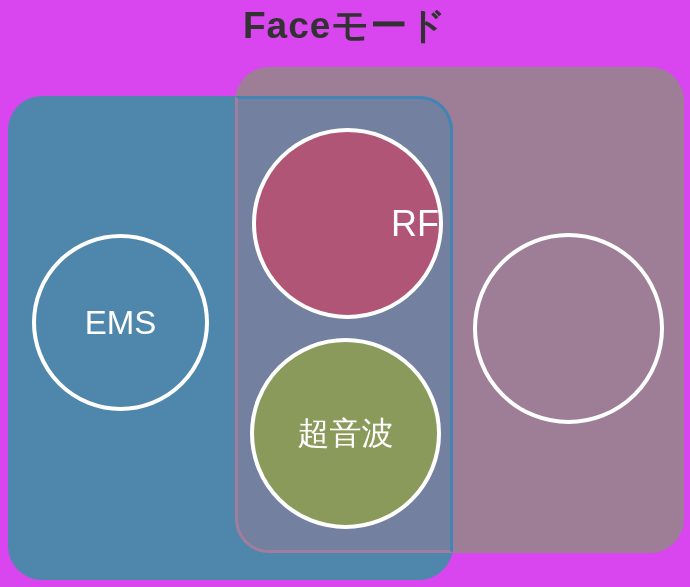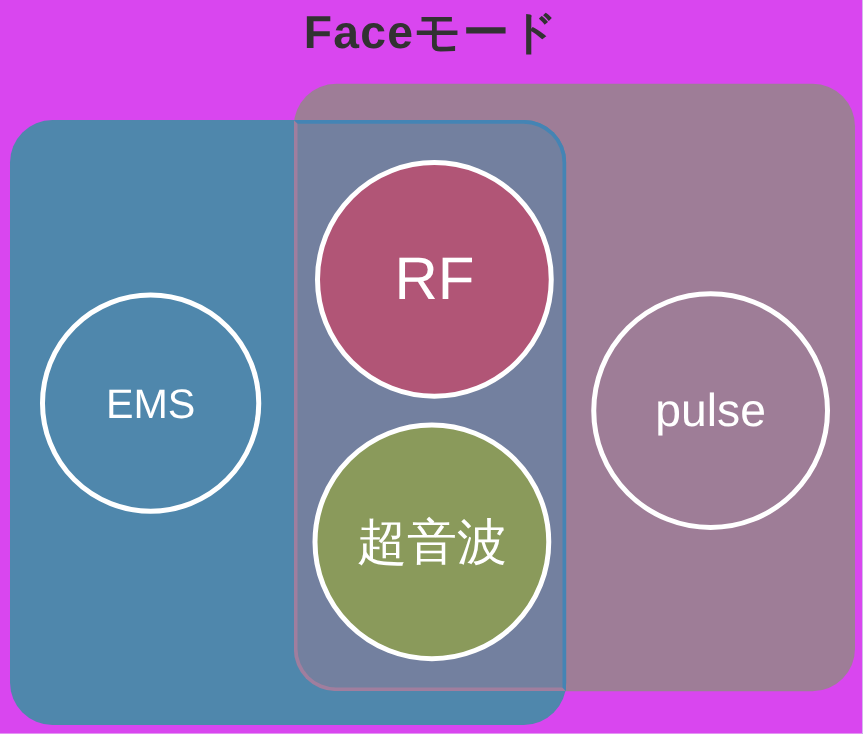--- a/index.html
+++ b/index.html
@@ -81,29 +81,30 @@
     width: 177px;
     height: 177px;
     font-size: 33px;
     background: transparent;
   }
   .circle-rf {
     left: 252px;
     top: 128px;
     width: 191px;
     height: 191px;
-    font-size: 48px;
+    font-size: 36px;
     background: var(--rf-fill, #b15576);
+    justify-content: flex-end;
   }
   .circle-ultrasound {
     left: 250px;
     top: 338px;
     width: 191px;
     height: 191px;
-    font-size: 40px;
+    font-size: 32px;
     background: var(--ultrasound-fill, #8a9a5b);
   }
   .circle-hyperpulse {
     left: 473px;
     top: 233px;
     width: 191px;
     height: 191px;
     font-size: 37px;
     line-height: 1.35;
     background: transparent;
@@ -129,17 +130,16 @@
   <div class="circle circle-rf">
     <span>RF</span>
   </div>
 
   <div class="circle circle-ultrasound">
     <span>超音波</span>
   </div>
 
   <div class="circle circle-hyperpulse">
     <span>
-      <span style="display:block">pulse</span>
     </span>
   </div>
 
 </div>
 
 </body></html>

